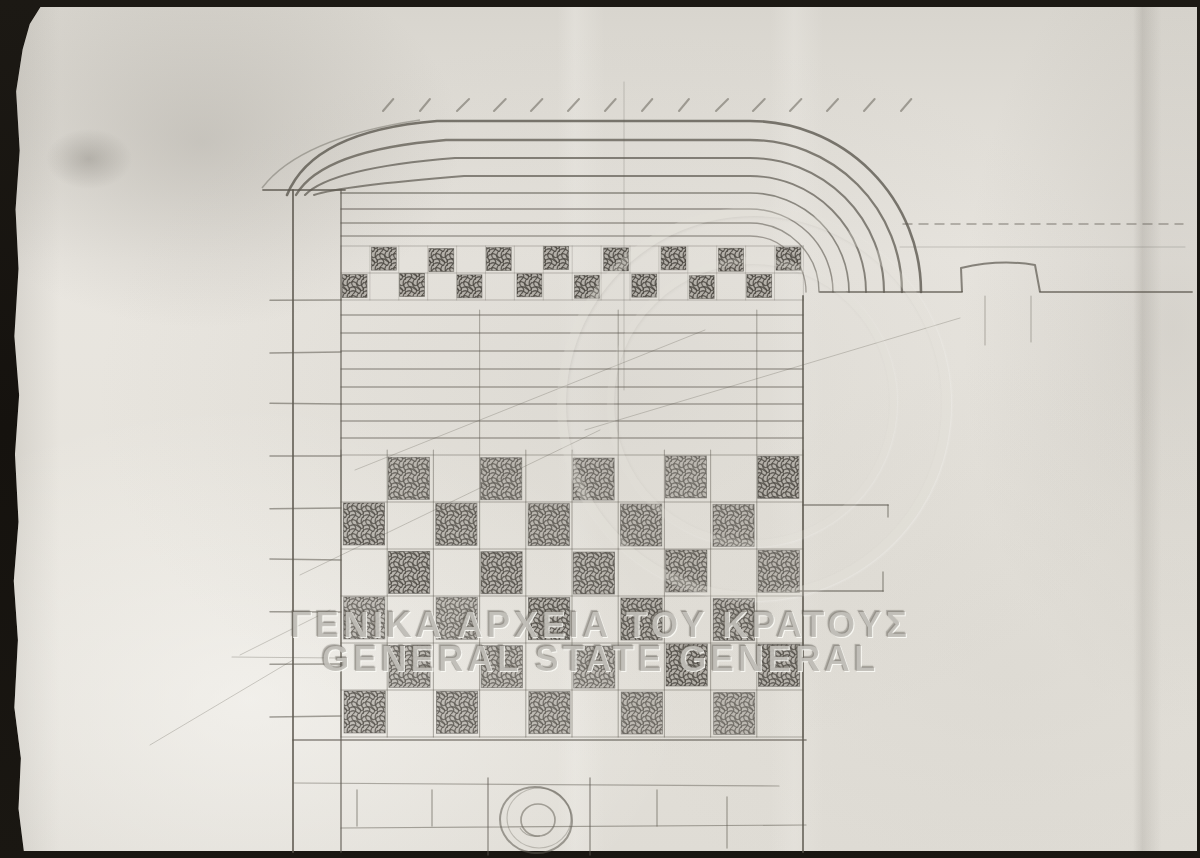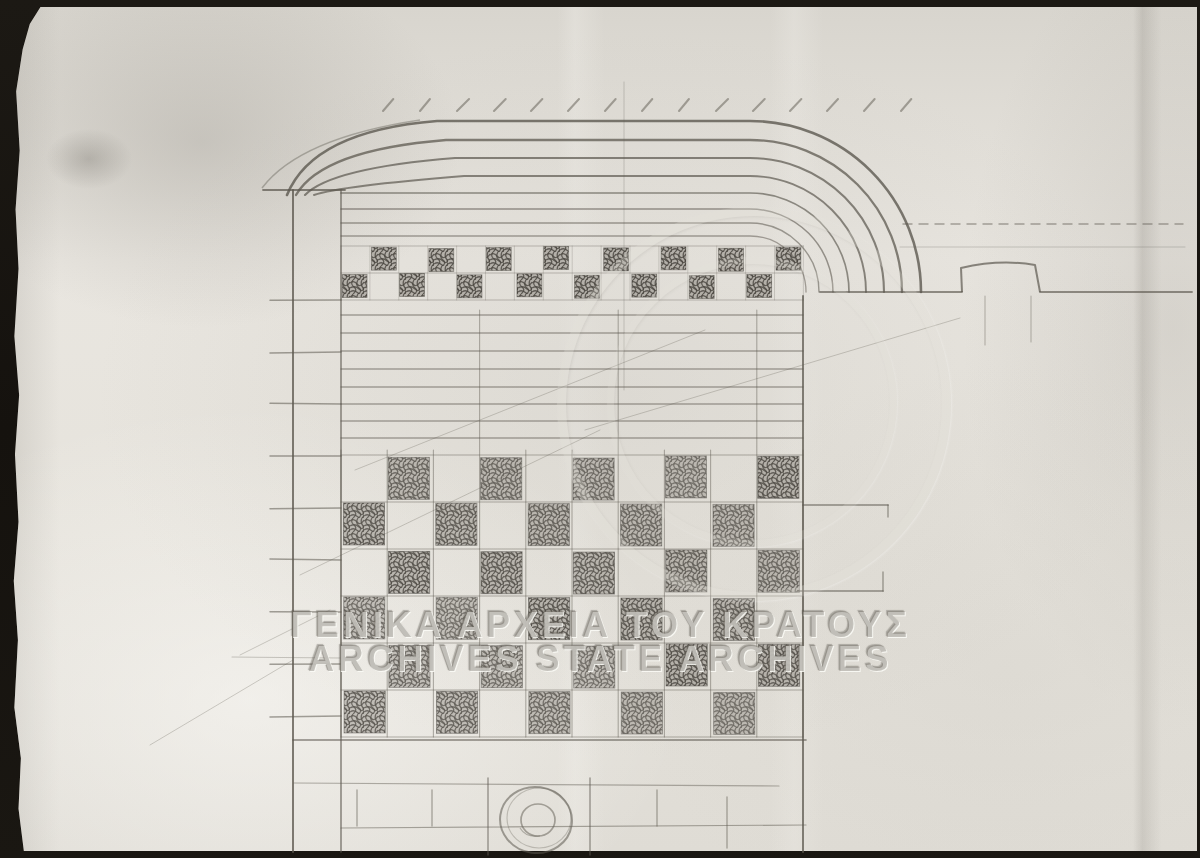--- a/index.html
+++ b/index.html
@@ -242,15 +242,15 @@
         <line x1="488" y1="778" x2="488" y2="855" stroke="#5d5950" stroke-width="1.5" stroke-opacity="0.55" stroke-linecap="round"></line>
         <line x1="590" y1="778" x2="590" y2="855" stroke="#5d5950" stroke-width="1.5" stroke-opacity="0.55" stroke-linecap="round"></line>
       </g>
     </svg>
 
   <div class="wm-circle"></div>
   <div class="wm-circle inner"></div>
 
   <div id="watermark">
     <div class="wm-line">ΓΕΝΙΚΑ ΑΡΧΕΙΑ ΤΟΥ ΚΡΑΤΟΥΣ</div>
-    <div class="wm-line">ARCHIVES STATE ARCHIVES</div>
+    <div class="wm-line">GENERAL STATE GENERAL</div>
   </div>
 </div>
 
 </body></html>

